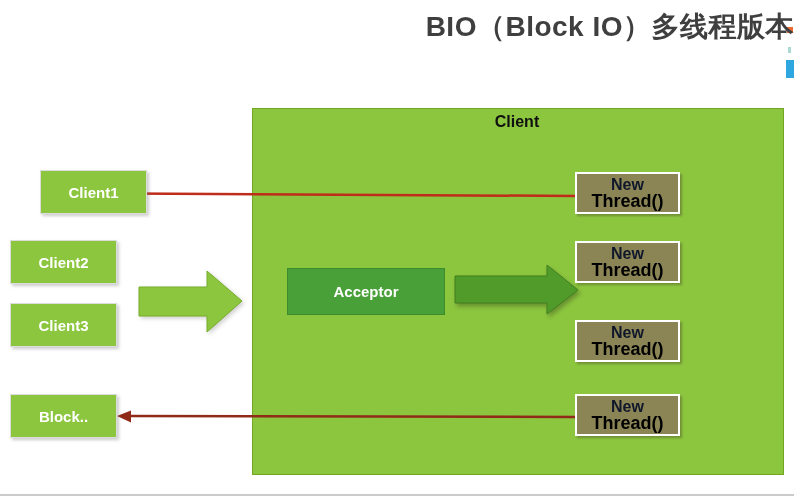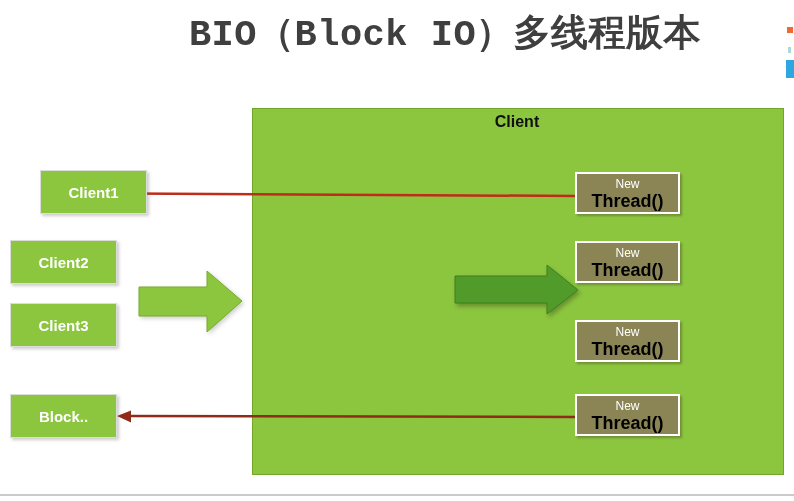--- a/index.html
+++ b/index.html
@@ -8,25 +8,24 @@
     width:794px;height:501px;
     background:#ffffff;
     overflow:hidden;
     font-family:"Liberation Sans","DejaVu Sans",sans-serif;
   }
   .abs{position:absolute;}
 
   
   #title{
     left:96px;top:8px;width:698px;height:36px;
-    text-align:center;
-    font-size:37px;font-weight:bold;
+    text-align:right;
+    font-size:28px;font-weight:bold;
     color:#3f3f3f;letter-spacing:0.5px;
     z-index:5;
-    font-family:Liberation Mono, monospace;
   }
 
   
   #server-box{
     left:252px;top:108px;width:530px;height:365px;
     background:#8cc63f;
     border:1px solid #74a625;
     z-index:1;
   }
   #server-label{
@@ -69,21 +68,21 @@
   .thread-box{
     left:575px;width:105px;height:42px;
     background:#8b8556;
     border:2px solid #ffffff;
     box-sizing:border-box;
     box-shadow:2px 2px 2px rgba(80,80,40,0.45);
     display:flex;flex-direction:column;align-items:center;justify-content:center;
     line-height:17px;
     z-index:3;
   }
-  .thread-line1{color:#ffffff;font-size:12px;font-weight:normal;}
+  .thread-line1{color:#0f172a;font-size:16px;font-weight:bold;}
   .thread-line2{color:#000000;font-size:18px;font-weight:bold;}
   #thread-1{top:172px;}
   #thread-2{top:241px;}
   #thread-3{top:320px;}
   #thread-4{top:394px;}
 
   
   #arrow-layer{
     left:0;top:0;width:794px;height:501px;
     z-index:2;pointer-events:none;
@@ -130,20 +129,23 @@
   <div id="client-2" class="client-box abs">
     <span class="client-label">Client2</span>
   </div>
   <div id="client-3" class="client-box abs">
     <span class="client-label">Client3</span>
   </div>
   <div id="client-4" class="client-box abs">
     <span class="client-label">Block..</span>
   </div>
 
+  <div id="acceptor-box" class="abs">
+    <span id="acceptor-label">Acceptor</span>
+  </div>
 
   <div id="thread-1" class="thread-box abs">
     <span class="thread-line1">New</span>
     <span class="thread-line2">Thread()</span>
   </div>
   <div id="thread-2" class="thread-box abs">
     <span class="thread-line1">New</span>
     <span class="thread-line2">Thread()</span>
   </div>
   <div id="thread-3" class="thread-box abs">

